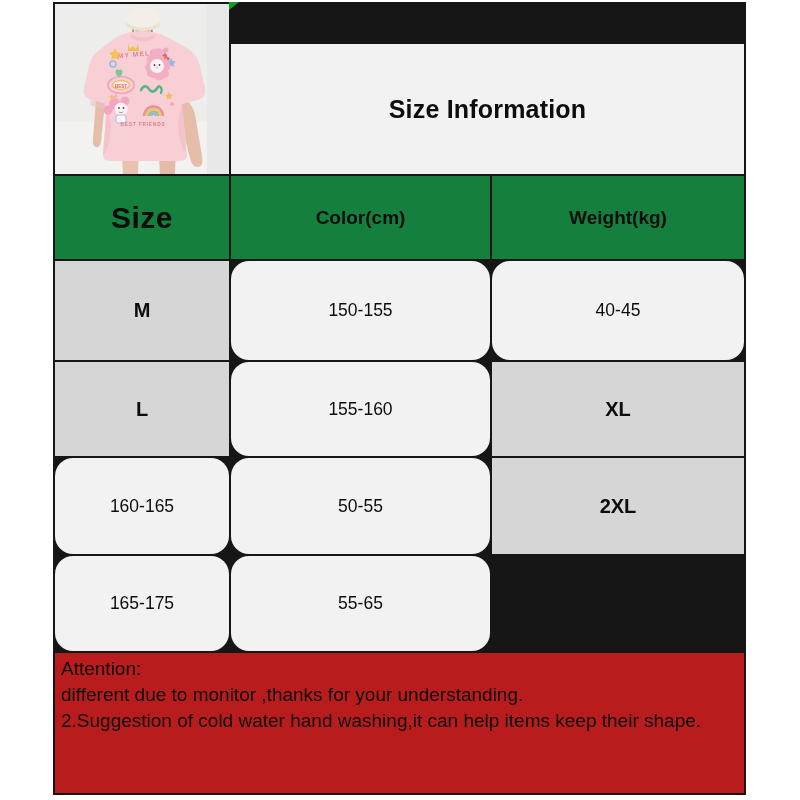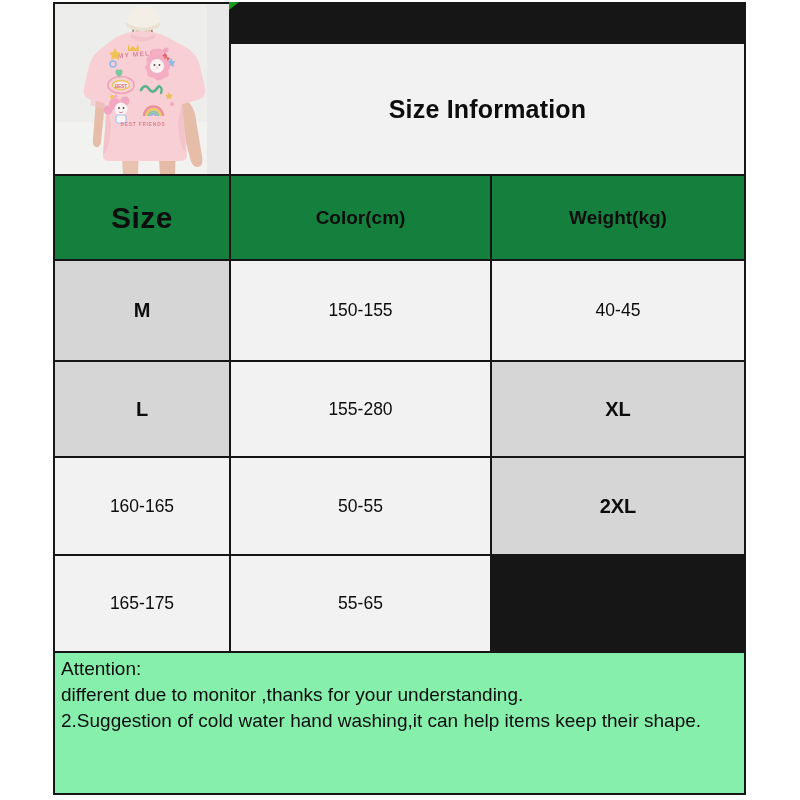--- a/index.html
+++ b/index.html
@@ -14,23 +14,23 @@
     grid-template-columns:174px 259px 1fr;
     grid-template-rows:170px 83px 99px 94px 96px 95px 1fr;
     gap:2px;
   }
   .cell { display:flex; align-items:center; justify-content:center; overflow:hidden; }
   .photo-cell { background:#ffffff; align-items:flex-start; justify-content:flex-start; }
   .info-cell  { grid-column:2 / 4; background:#f1f2f1; font-weight:bold; font-size:25px; letter-spacing:0.2px;margin-top:40px; }
   .th         { background:#15803d; font-weight:bold; font-size:19px; }
   .th-size    { font-size:30px; letter-spacing:0.5px; }
   .size-cell  { background:#d6d6d6; font-weight:bold; font-size:20px; }
-  .val-cell   { background:#f1f2f1; font-size:17.5px; }
+  .val-cell   { background:#f1f2f1; font-size:17.5px;border-radius:18px; }
   .attention-cell {
-    grid-column:1 / 4; background:#86efac; display:block;
+    grid-column:1 / 4; background:#b91c1c; display:block;
     padding:3px 6px; font-size:19px; line-height:26px; white-space:nowrap;
   }
   .corner-flag {
     position:absolute; left:229px; top:2px; width:0; height:0;
     border-top:8px solid #179b1e; border-right:10px solid transparent; z-index:5;
   }
 </style>
 </head>
 <body>
 
@@ -114,21 +114,21 @@
 
     <div class="cell th th-size">Size</div>
     <div class="cell th">Color(cm)</div>
     <div class="cell th">Weight(kg)</div>
 
     <div class="cell size-cell">M</div>
     <div class="cell val-cell">150-155</div>
     <div class="cell val-cell">40-45</div>
 
     <div class="cell size-cell">L</div>
-    <div class="cell val-cell">155-280</div>
+    <div class="cell val-cell">155-160</div>
 
     <div class="cell size-cell">XL</div>
     <div class="cell val-cell">160-165</div>
     <div class="cell val-cell">50-55</div>
 
     <div class="cell size-cell">2XL</div>
     <div class="cell val-cell">165-175</div>
     <div class="cell val-cell">55-65</div>
 
     <div class="attention-cell">

